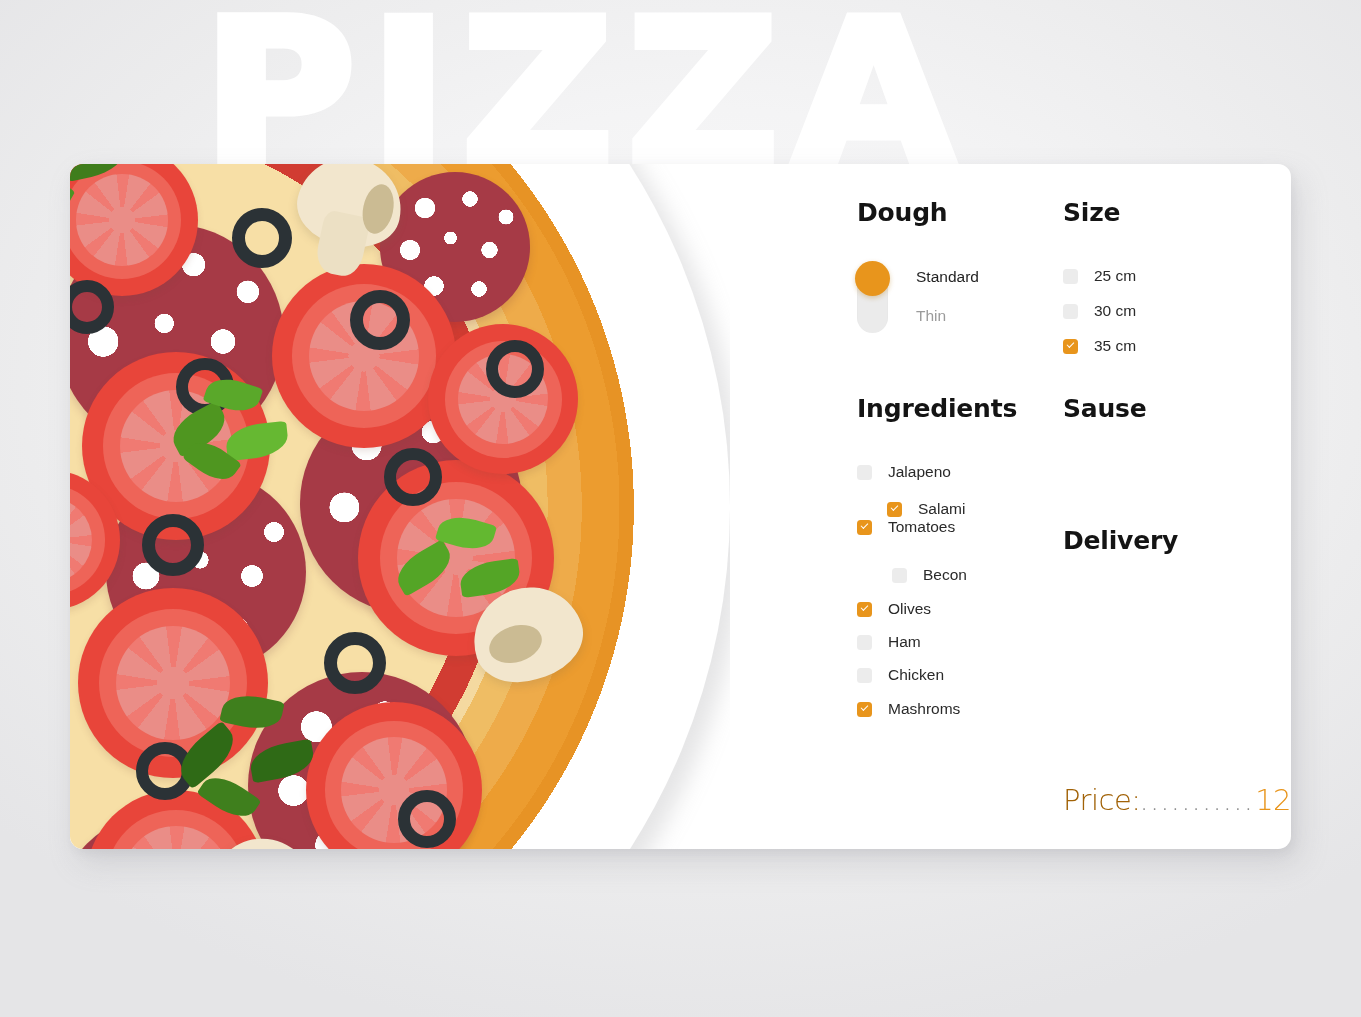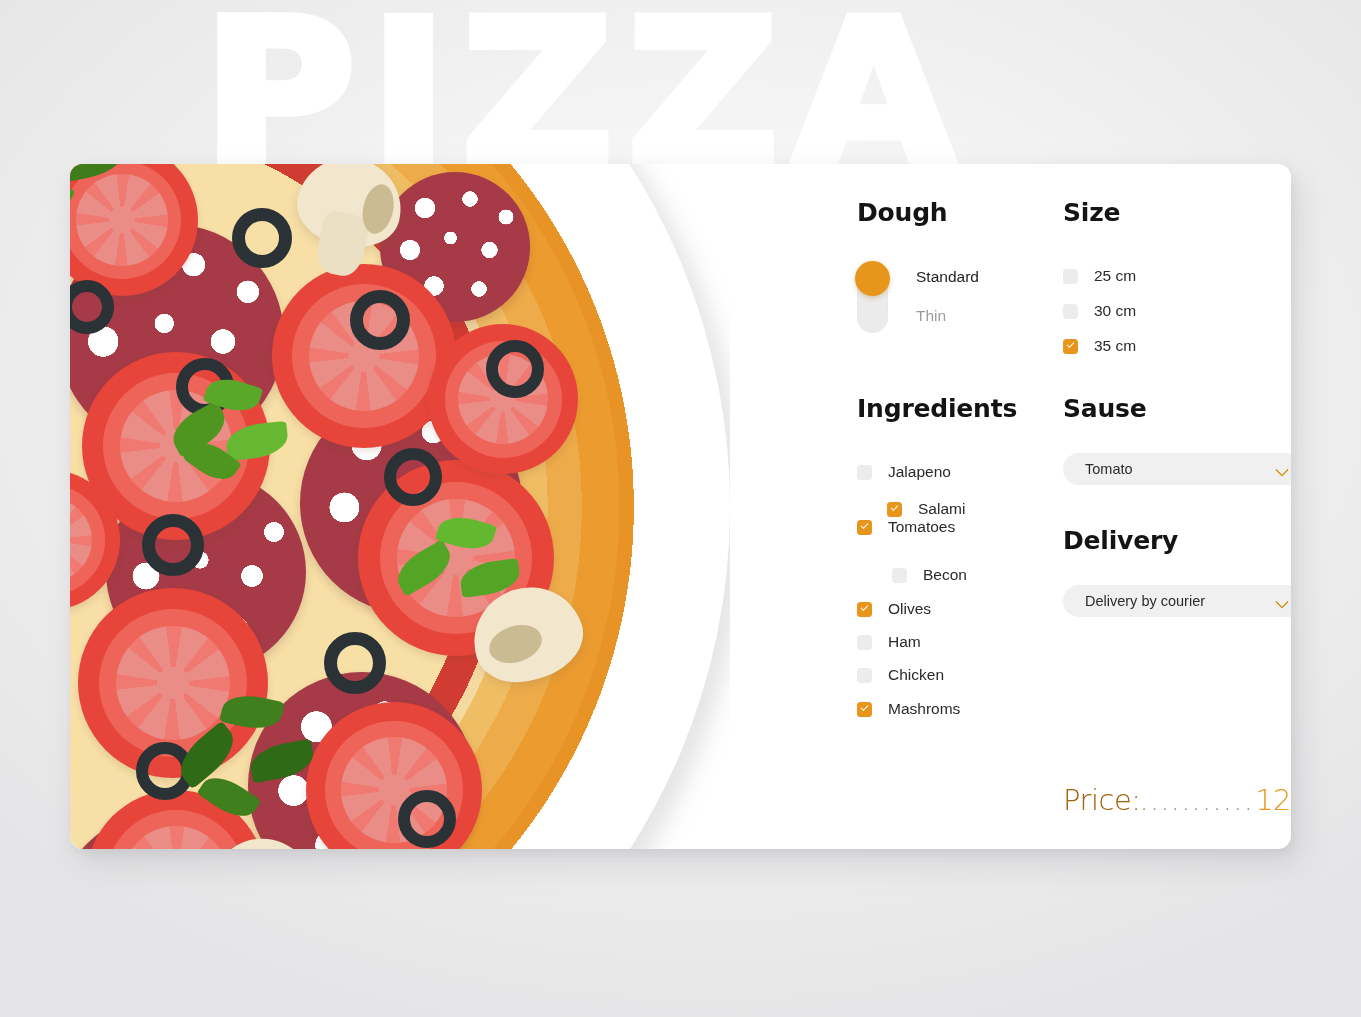--- a/index.html
+++ b/index.html
@@ -420,31 +420,23 @@
       <span class="cb"></span>
       <span class="cb-label">Chicken</span>
     </div>
     <div class="cb-row" style="left:127px; top:536px;">
       <span class="cb checked"></span>
       <span class="cb-label">Mashroms</span>
     </div>
 
     <h2 class="section col-right" style="top:230px;">Sause</h2>
 
-    <div class="select-pill" style="left:333px; top:289px;">
-      <span class="val">Tomato</span>
-      <span class="chev"></span>
-    </div>
 
     <h2 class="section col-right" style="top:362px;">Delivery</h2>
 
-    <div class="select-pill" style="left:333px; top:421px;">
-      <span class="val">Delivery by courier</span>
-      <span class="chev"></span>
-    </div>
 
     <div id="price-line">
       <span id="price-label">Price:</span>
       <span id="price-dots">......................</span>
       <span id="price-value">12$</span>
     </div>
 
   </div>
 </div>
 

